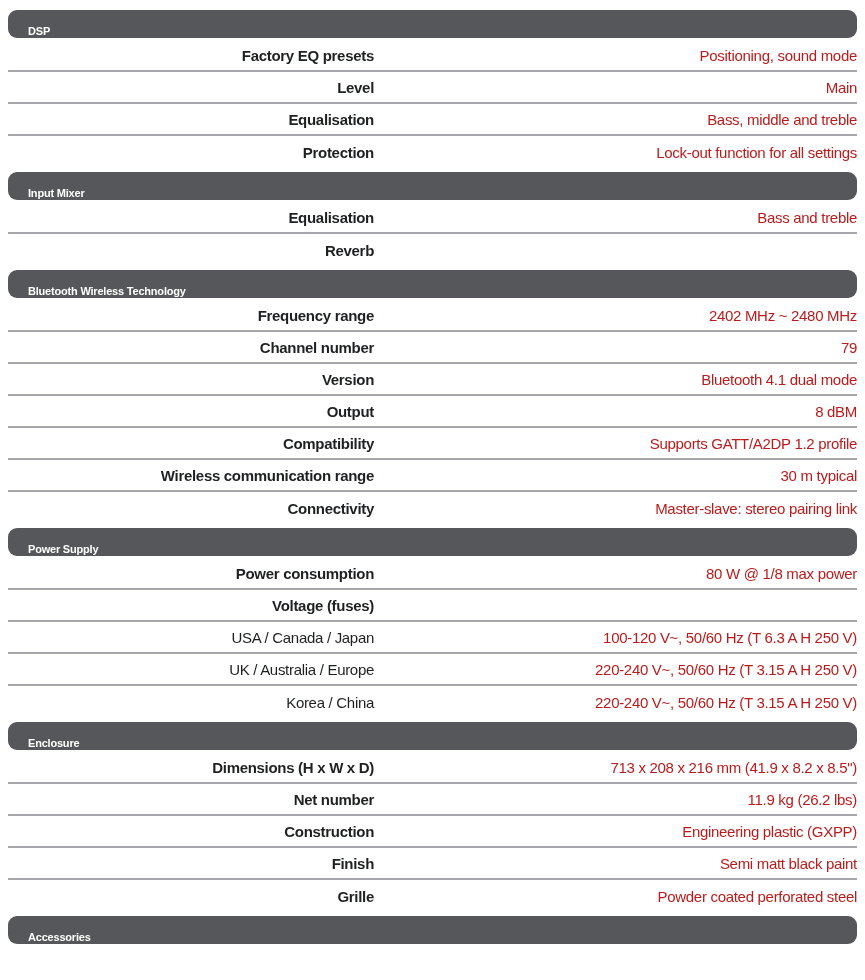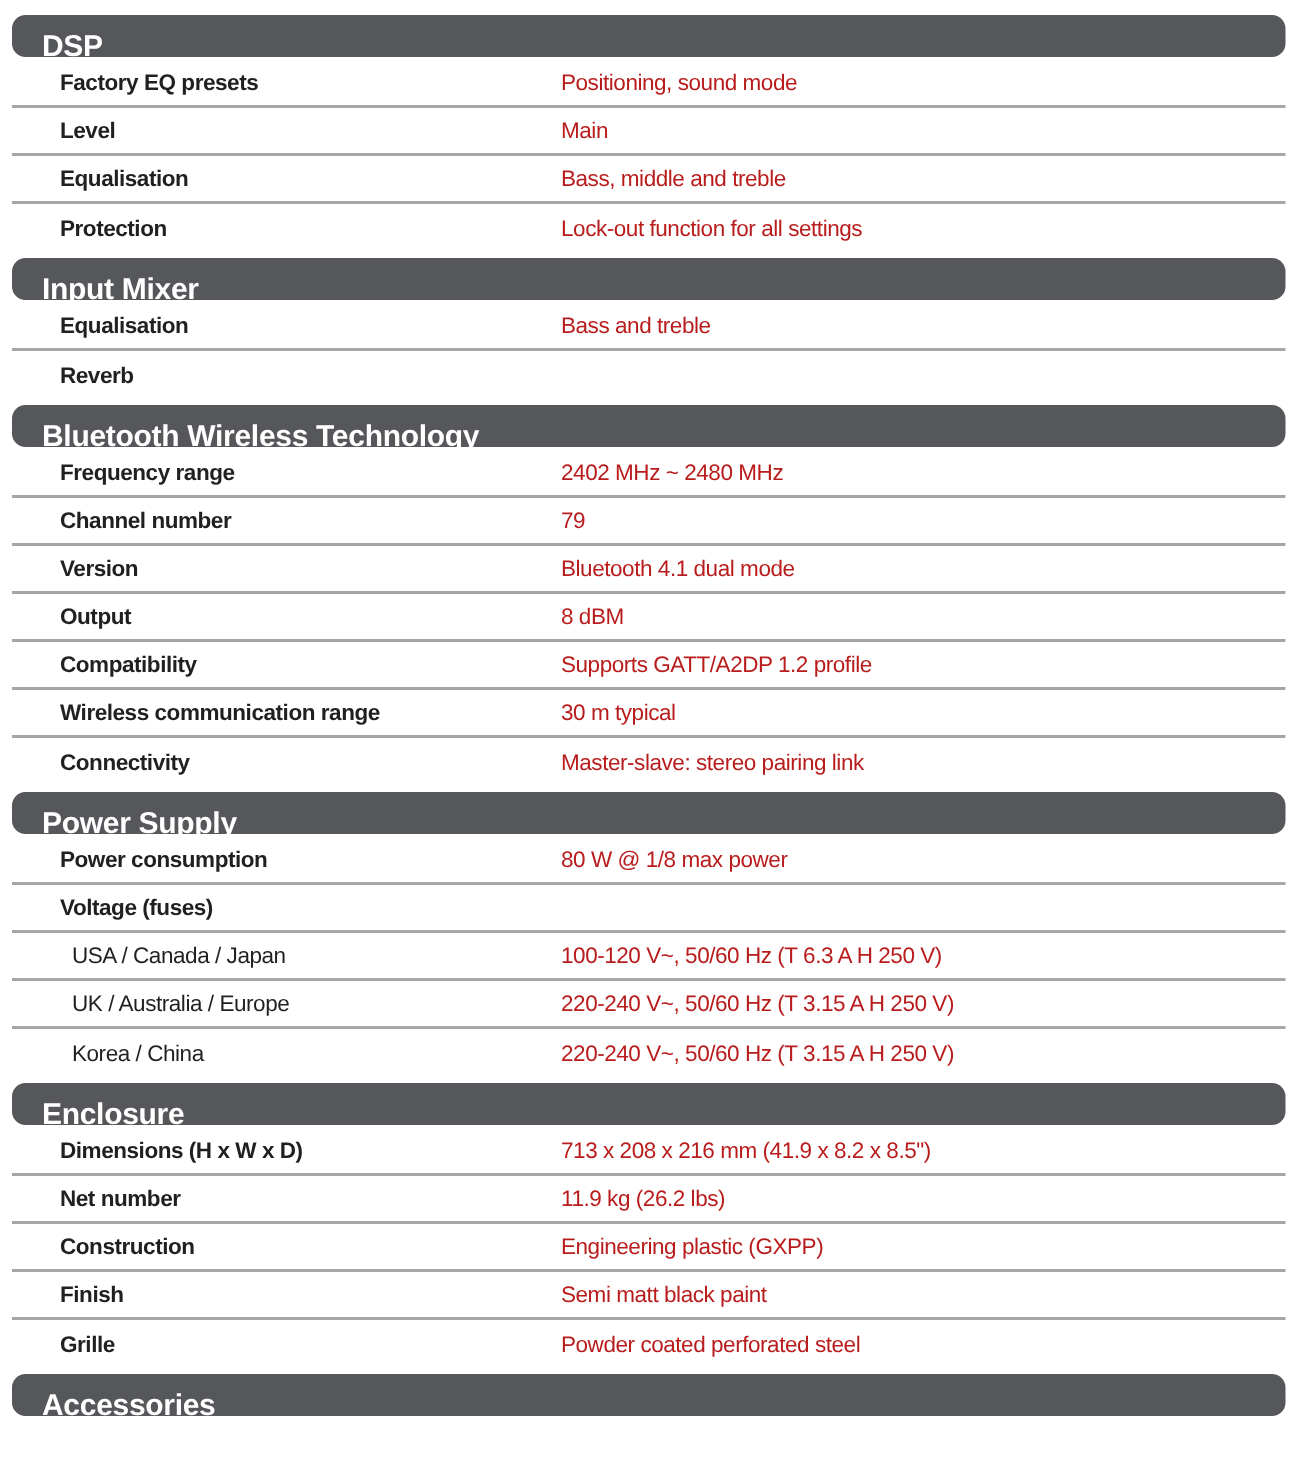--- a/index.html
+++ b/index.html
@@ -27,32 +27,33 @@
     background: #56575a;
     border-radius: 9px;
     display: flex;
     align-items: center;
     padding-left: 20px;
     box-sizing: border-box;
     margin-bottom: 2px;
   }
   .bar-label {
     color: #ffffff;
-    font-size: 20px;
+    font-size: 11px;
     font-weight: 700;
     letter-spacing: -0.2px;
     margin-top: 14px;
   }
   .rows { width: 100%; }
   .row {
     display: flex;
     align-items: center;
     height: 32px;
     box-sizing: border-box;
     border-bottom: 2px solid #a4a6a9;
+    text-align: right;
   }
   .row:last-child { border-bottom: none; }
   .row .label {
     width: 366px;
     box-sizing: border-box;
     padding-left: 32px;
     font-size: 15px;
     font-weight: 700;
     color: #1f2021;
     letter-spacing: -0.3px;

